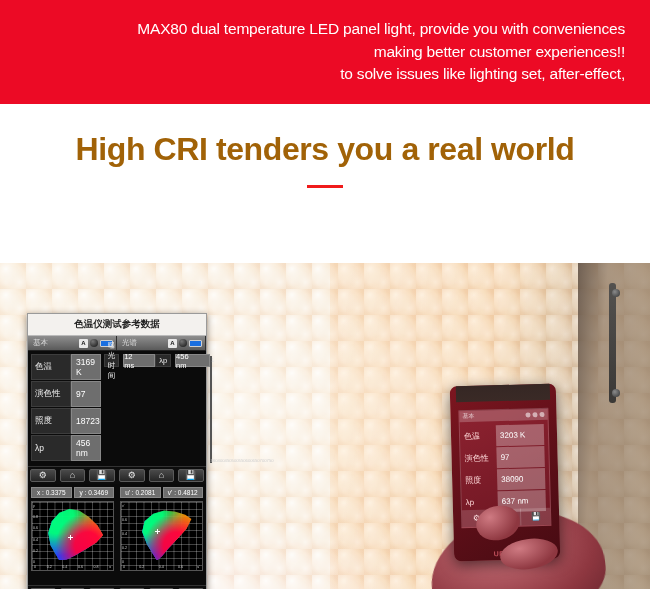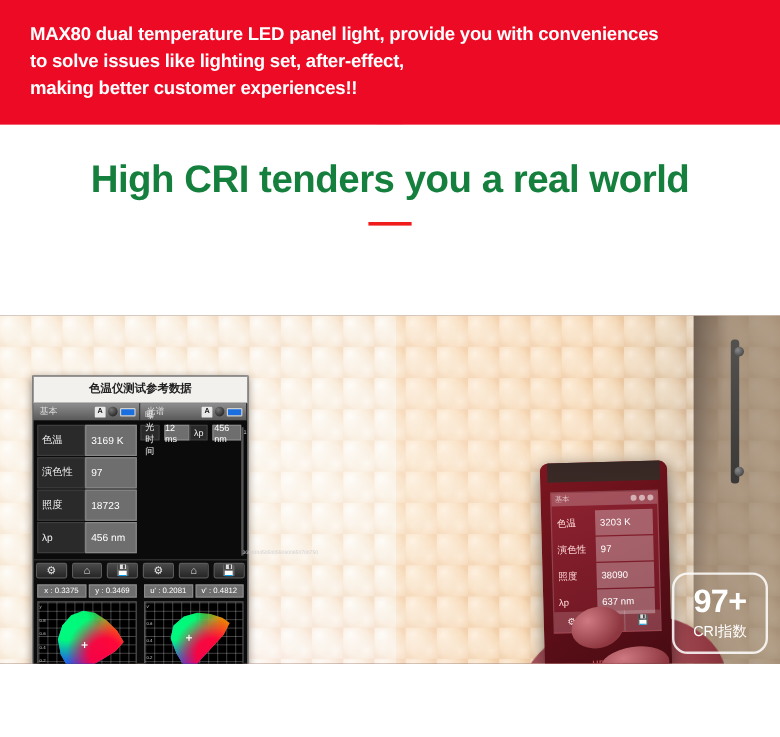--- a/index.html
+++ b/index.html
@@ -4,39 +4,39 @@
 <style>
   * { margin:0; padding:0; box-sizing:border-box; }
   html,body { width:650px; height:614px; overflow:hidden; background:#fff;
     font-family:"Liberation Sans", sans-serif; }
 
   #page { position:relative; width:650px; height:614px; overflow:hidden; }
 
   
   .banner { position:relative; width:650px; height:104px; background:#ec0a25;
     display:flex; align-items:center; justify-content:center; }
-  .banner-text { color:#fff; text-align:left; font-size:15.5px; font-weight:bold;
+  .banner-text { color:#fff; text-align:right; font-size:15.5px; font-weight:normal;
     line-height:1.45; letter-spacing:-0.2px; width:600px; }
   .banner-text span { display:block; }
   .notch { position:absolute; left:50%; top:104px; transform:translateX(-50%);
     width:0; height:0; border-left:11px solid transparent;
     border-right:11px solid transparent; border-top:13px solid #ec0a25; }
 
   
   .headline-block { position:relative; width:650px; height:159px; background:#fff;
     display:flex; flex-direction:column; align-items:center; }
-  .headline { margin-top:27px; font-size:32px; font-weight:bold; color:#15803d;
+  .headline { margin-top:27px; font-size:32px; font-weight:bold; color:#a16207;
     letter-spacing:-0.4px; white-space:nowrap; }
   .rule { width:36px; height:3px; background:#f01b1b; margin-top:17px; }
   .subcopy { margin-top:18px; text-align:center; font-size:10px; color:#1a1a1a;
     font-weight:bold; line-height:1.75; width:600px; }
   .subcopy span { display:block; }
 
   
-  .photo { position:relative; width:650px; height:290px; overflow:hidden;
+  .photo { position:relative; width:650px; height:326px; overflow:hidden;
     background:#7a5a4a; }
 
   
   .led-wall {
     position:absolute; inset:0;
     background:
       radial-gradient(ellipse 70% 55% at 30% 45%, rgba(255,250,240,0.55), rgba(255,235,205,0.10) 70%),
       linear-gradient(100deg,#f3dcc4 0%, #f0d5bc 38%, #efd2b6 58%, #e8c9a9 74%, #cbb49b 88%, #8e7d6c 100%);
   }
   
@@ -113,21 +113,21 @@
   .row .k { width:40px; background:#2a2a2a; color:#efefef; font-size:8.5px;
     display:flex; align-items:center; padding-left:3px; border:1px solid #3d3d3d; }
   .row .v { flex:1; background:#6e6e6e; color:#fff; font-size:8.5px;
     display:flex; align-items:center; padding-left:4px; border:1px solid #888; }
 
   .rightcol { flex:1; padding:3px 3px 3px 1px; display:flex; flex-direction:row; }
   .minirow { display:flex; height:13px; margin-bottom:2px; }
   .minirow .k { background:#2a2a2a; color:#efefef; font-size:7.5px; padding:0 3px;
     display:flex; align-items:center; border:1px solid #3d3d3d; }
   .minirow .v { flex:1; background:#6e6e6e; color:#fff; font-size:7.5px;
-    display:flex; align-items:center; justify-content:flex-end; padding-right:9px;
+    display:flex; align-items:center; justify-content:flex-end; padding-right:20px;
     border:1px solid #888; margin-left:4px; }
   .chart { flex:1; margin-top:2px; position:relative; background:#000;
     border:1px solid #555; }
   .grid { position:absolute; inset:0;
     background-image:linear-gradient(to right, rgba(255,255,255,.28) 1px, transparent 1px),
                      linear-gradient(to bottom, rgba(255,255,255,.28) 1px, transparent 1px);
     background-size:7.5px 7px; }
   .spectrum { position:absolute; left:2px; right:2px; bottom:0; height:80%;
     background:linear-gradient(90deg,#2b00a8 0%,#1933ff 10%,#00a8ff 18%,#00e08a 30%,
       #4ee000 40%,#b6e000 50%,#ffd400 60%,#ff8800 72%,#ff2a00 84%,#8b0000 100%);
@@ -231,22 +231,22 @@
   .badge-sub { font-size:12px; margin-top:3px; }
 </style>
 </head>
 <body>
 
 <div id="page">
 
   <div class="banner">
     <div class="banner-text">
       <span>MAX80 dual temperature LED panel light, provide you with conveniences</span>
+      <span>making better customer experiences!!</span>
       <span>to solve issues like lighting set, after-effect,</span>
-      <span>making better customer experiences!!</span>
     </div>
     <div class="notch"></div>
   </div>
 
   <div class="headline-block">
     <div class="headline">High CRI tenders you a real world</div>
     <div class="rule"></div>
   </div>
 
   <div class="photo">
@@ -488,19 +488,15 @@
               <span>💾</span>
             </div>
         </div>
       </div>
       <div class="brand">UPRtek</div>
     </div>
 
     <div class="finger f1"></div>
     <div class="finger f2"></div>
 
-    <div class="badge">
-      <div class="badge-num">97+</div>
-      <div class="badge-sub">CRI指数</div>
-    </div>
   </div>
 
 </div>
 
 </body></html>

